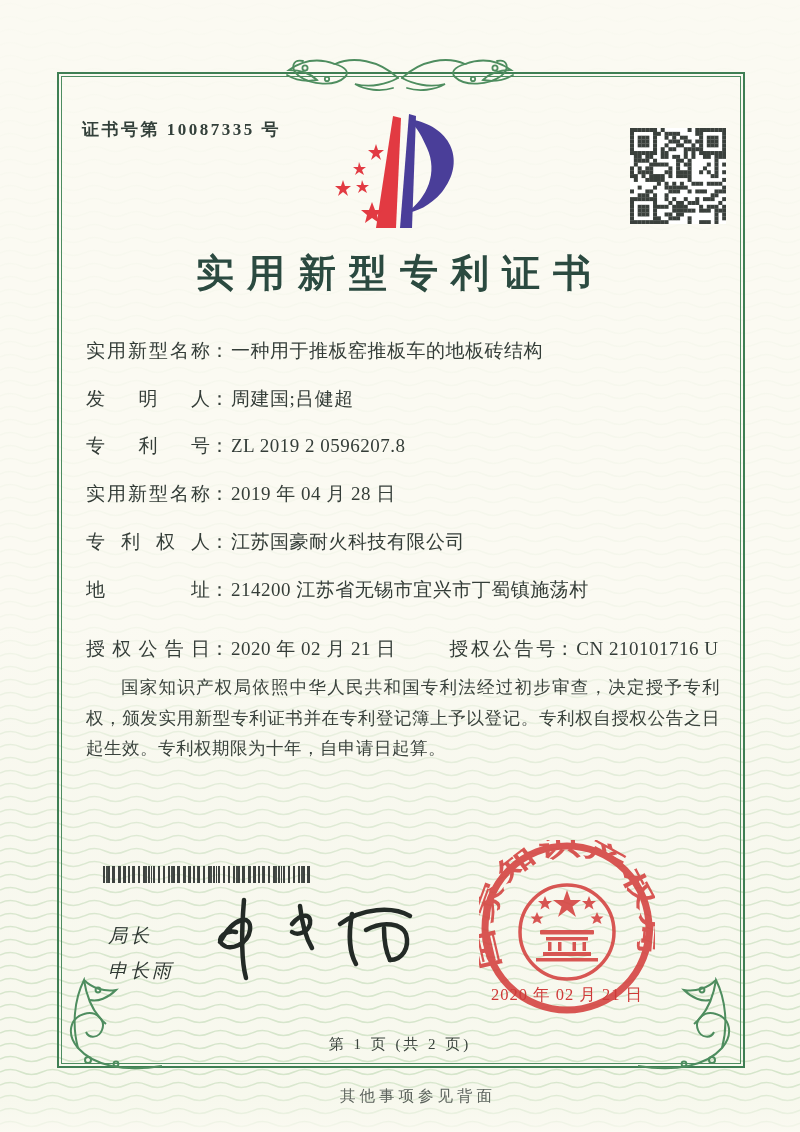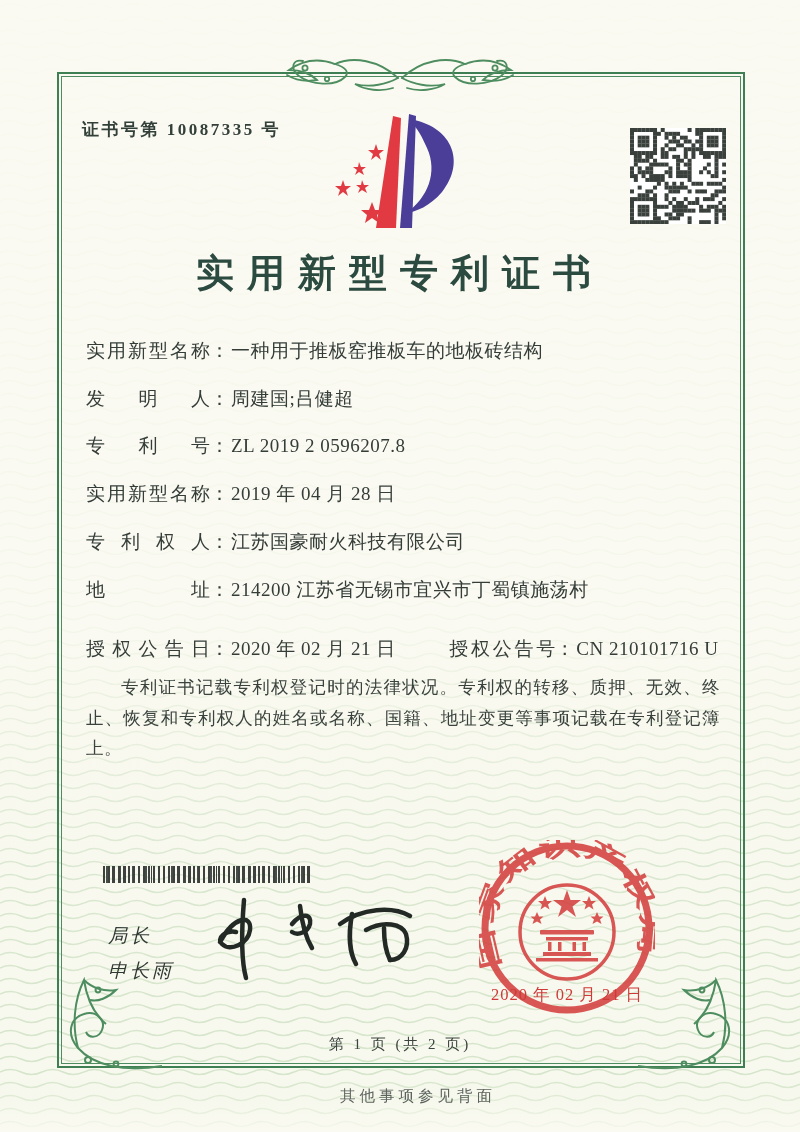--- a/index.html
+++ b/index.html
@@ -481,21 +481,21 @@
     <span class="flabel">地址</span><span class="fcolon">：</span><span class="fvalue">214200 江苏省无锡市宜兴市丁蜀镇施荡村</span>
   </div>
   <div class="frow" style="top:298px">
     <span class="flabel">授权公告日</span><span class="fcolon">：</span><span class="fvalue">2020 年 02 月 21 日</span>
     <span style="display:inline-block;width:44px"></span>
     <span class="flabel2">授权公告号</span><span class="fcolon">：</span><span class="fvalue">CN 210101716 U</span>
   </div>
 </div>
 
 <div class="abs paras">
-  <p>专利证书记载专利权登记时的法律状况。专利权的转移、质押、无效、终止、恢复和专利权人的姓名或名称、国籍、地址变更等事项记载在专利登记簿上。</p>
+  <p>国家知识产权局依照中华人民共和国专利法经过初步审查，决定授予专利权，颁发实用新型专利证书并在专利登记簿上予以登记。专利权自授权公告之日起生效。专利权期限为十年，自申请日起算。</p>
 </div>
 
 <div class="abs barcode"></div>
 
 <div class="abs signer">
   <div>局长</div>
   <div>申长雨</div>
 </div>
 
 <svg class="abs sig" width="220" height="100" viewBox="0 0 220 100">

